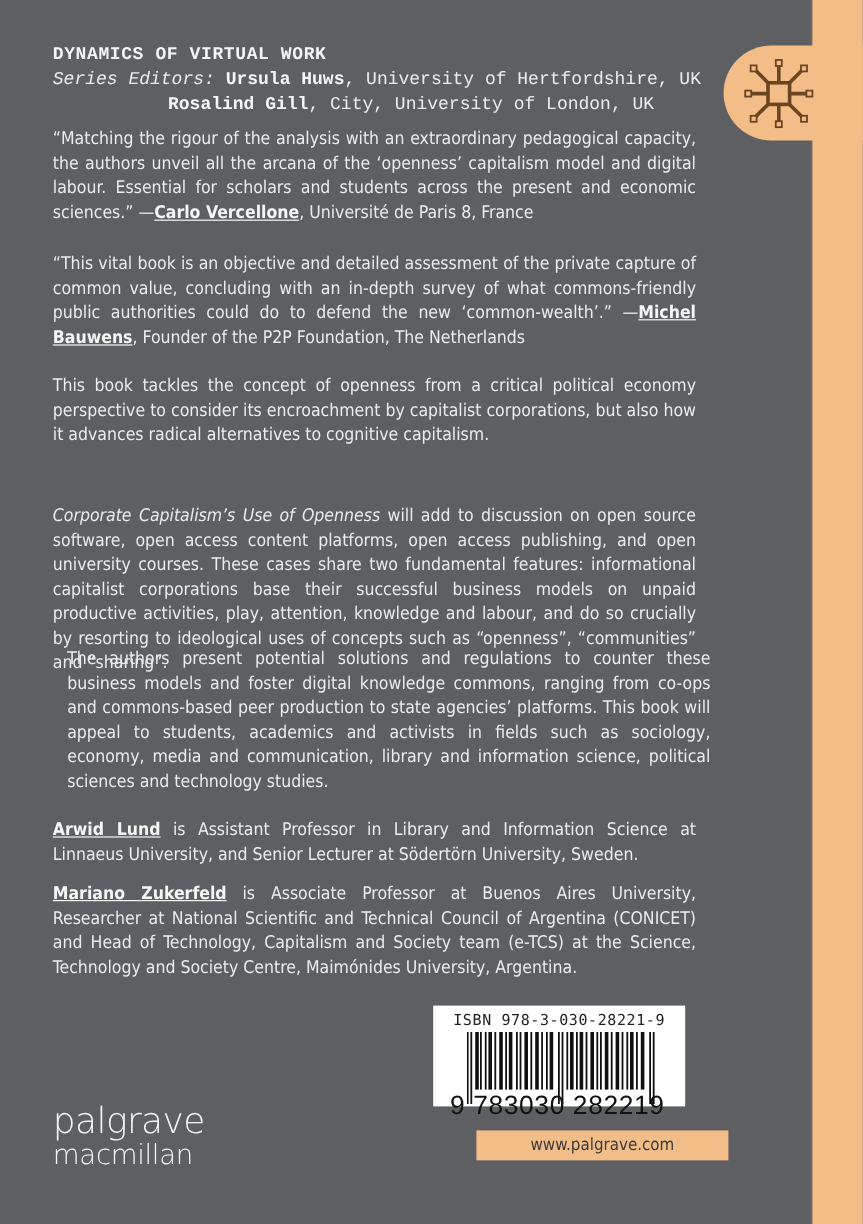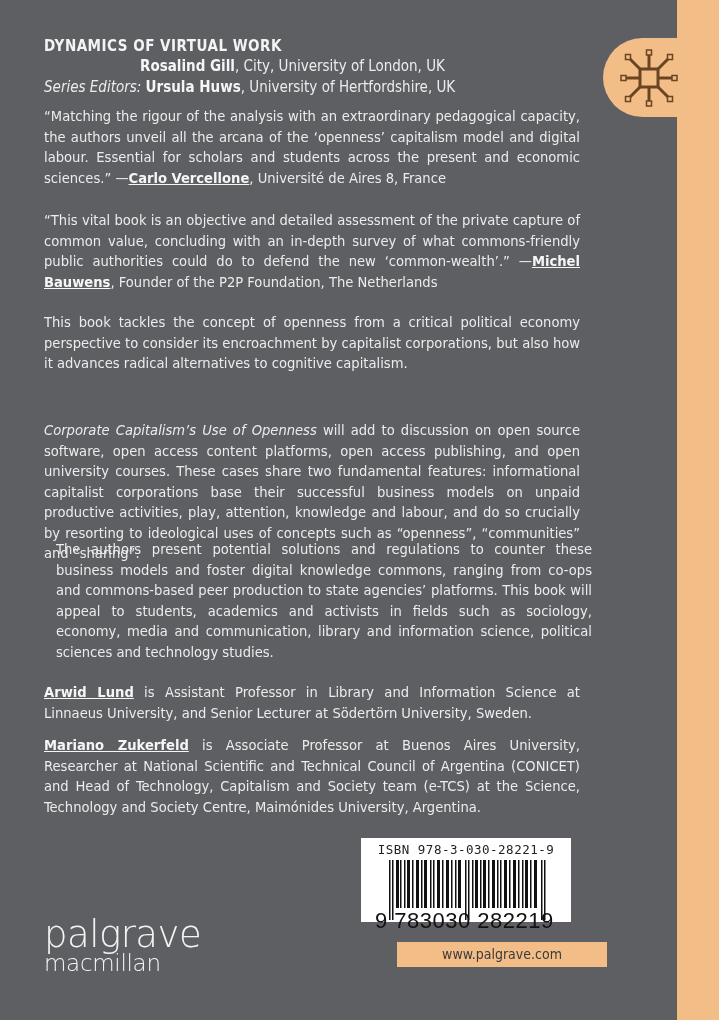--- a/index.html
+++ b/index.html
@@ -1,36 +1,36 @@
 <!DOCTYPE html>
 <html><head>
 <meta charset="utf-8">
 <style>
   html,body{margin:0;padding:0;}
   body{width:719px;height:1020px;position:relative;overflow:hidden;background:#5d5f63;font-family:"DejaVu Sans Condensed","DejaVu Sans",sans-serif;color:#ececec;}
   .strip{position:absolute;left:676px;top:0;width:43px;height:1020px;background:#f3bd87;border-left:1px solid #6b5a48;}
   .tab{position:absolute;left:603px;top:38px;width:116px;height:79px;background:#f3bd87;border-radius:40px 0 0 40px;}
   .tab svg{position:absolute;left:14px;top:8px;}
-  .series{position:absolute;left:44px;top:36px;width:560px;}
+  .series{position:absolute;left:44px;top:36px;width:560px;font-family:Liberation Mono, monospace;}
   .series-title{font-weight:bold;font-size:15px;letter-spacing:0.5px;line-height:20px;color:#f4f4f4;}
   .series-line{font-size:15px;line-height:21px;white-space:nowrap;}
   .series-line i{font-style:italic;}
   .series-line b{font-weight:bold;color:#f6f6f6;}
   .indent{padding-left:96px;}
   .body{position:absolute;left:44px;width:536px;font-size:14.6px;line-height:20.5px;text-align:justify;color:#ececec;}
   .body p{margin:0;}
   .body b{font-weight:bold;color:#f6f6f6;text-decoration:underline;}
   .body i{font-style:italic;}
   .barcode-box{position:absolute;left:361px;top:838px;width:210px;height:84px;background:#fff;}
   .isbn-text{position:absolute;left:0;top:4px;width:210px;text-align:center;font-family:"DejaVu Sans Mono",monospace;font-size:12.5px;color:#222;letter-spacing:0.5px;}
   .barcode-svg{position:absolute;left:28px;top:22px;}
   .ean-digits{position:absolute;left:14px;top:70px;font-family:"Liberation Sans",sans-serif;font-size:22px;color:#111;letter-spacing:0.5px;}
   .url-band{position:absolute;left:361px;top:942px;width:210px;height:25px;background:#f3bd87;text-align:center;font-family:"DejaVu Sans Condensed","DejaVu Sans",sans-serif;font-size:14px;line-height:25px;color:#3b3b3b;margin-left:36px;}
   .logo{position:absolute;left:44px;top:920px;color:#f4f4f4;font-family:"DejaVu Sans",sans-serif;font-weight:300;}
-  .logo .l1{font-size:37px;line-height:30px;letter-spacing:-0.5px;}
+  .logo .l1{font-size:30px;line-height:30px;letter-spacing:-0.5px;}
   .logo .l2{font-size:23px;line-height:26px;letter-spacing:-0.3px;}
 </style>
 </head>
 <body>
 
 <div class="strip"></div>
 <div class="tab">
   <svg width="64" height="64" viewBox="0 0 64 64">
     <g stroke="#6a4522" stroke-width="3" fill="none">
       <rect x="23" y="23" width="18" height="18"></rect>
@@ -51,31 +51,31 @@
       <rect x="8.5" y="8.5" width="5" height="5"></rect>
       <rect x="50.5" y="8.5" width="5" height="5"></rect>
       <rect x="8.5" y="50.5" width="5" height="5"></rect>
       <rect x="50.5" y="50.5" width="5" height="5"></rect>
     </g>
   </svg>
 </div>
 
 <div class="series">
   <div class="series-title">DYNAMICS OF VIRTUAL WORK</div>
-  <div class="series-line indent">
-    <b>Rosalind Gill</b><span>, City, University of London, UK</span>
-  </div>
   <div class="series-line">
     <i>Series Editors:</i>
     <b>Ursula Huws</b><span>, University of Hertfordshire, UK</span>
   </div>
+  <div class="series-line indent">
+    <b>Rosalind Gill</b><span>, City, University of London, UK</span>
+  </div>
 </div>
 
 <div class="body" style="top:106px;">
-  <p><span>“Matching the rigour of the analysis with an extraordinary pedagogical capacity, the authors unveil all the arcana of the ‘openness’ capitalism model and digital labour. Essential for scholars and students across the present and economic sciences.” —</span><b>Carlo Vercellone</b><span>, Université de Aires 8, France</span></p>
+  <p><span>“Matching the rigour of the analysis with an extraordinary pedagogical capacity, the authors unveil all the arcana of the ‘openness’ capitalism model and digital labour. Essential for scholars and students across the present and economic sciences.” —</span><b>Carlo Vercellone</b><span>, Université de Paris 8, France</span></p>
 </div>
 
 <div class="body" style="top:210px;">
   <p><span>“This vital book is an objective and detailed assessment of the private capture of common value, concluding with an in-depth survey of what commons-friendly public authorities could do to defend the new ‘common-wealth’.” —</span><b>Michel Bauwens</b><span>, Founder of the P2P Foundation, The Netherlands</span></p>
 </div>
 
 <div class="body" style="top:312px;">
   <p>This book tackles the concept of openness from a critical political economy perspective to consider its encroachment by capitalist corporations, but also how it advances radical alternatives to cognitive capitalism.</p>
 </div>
 

